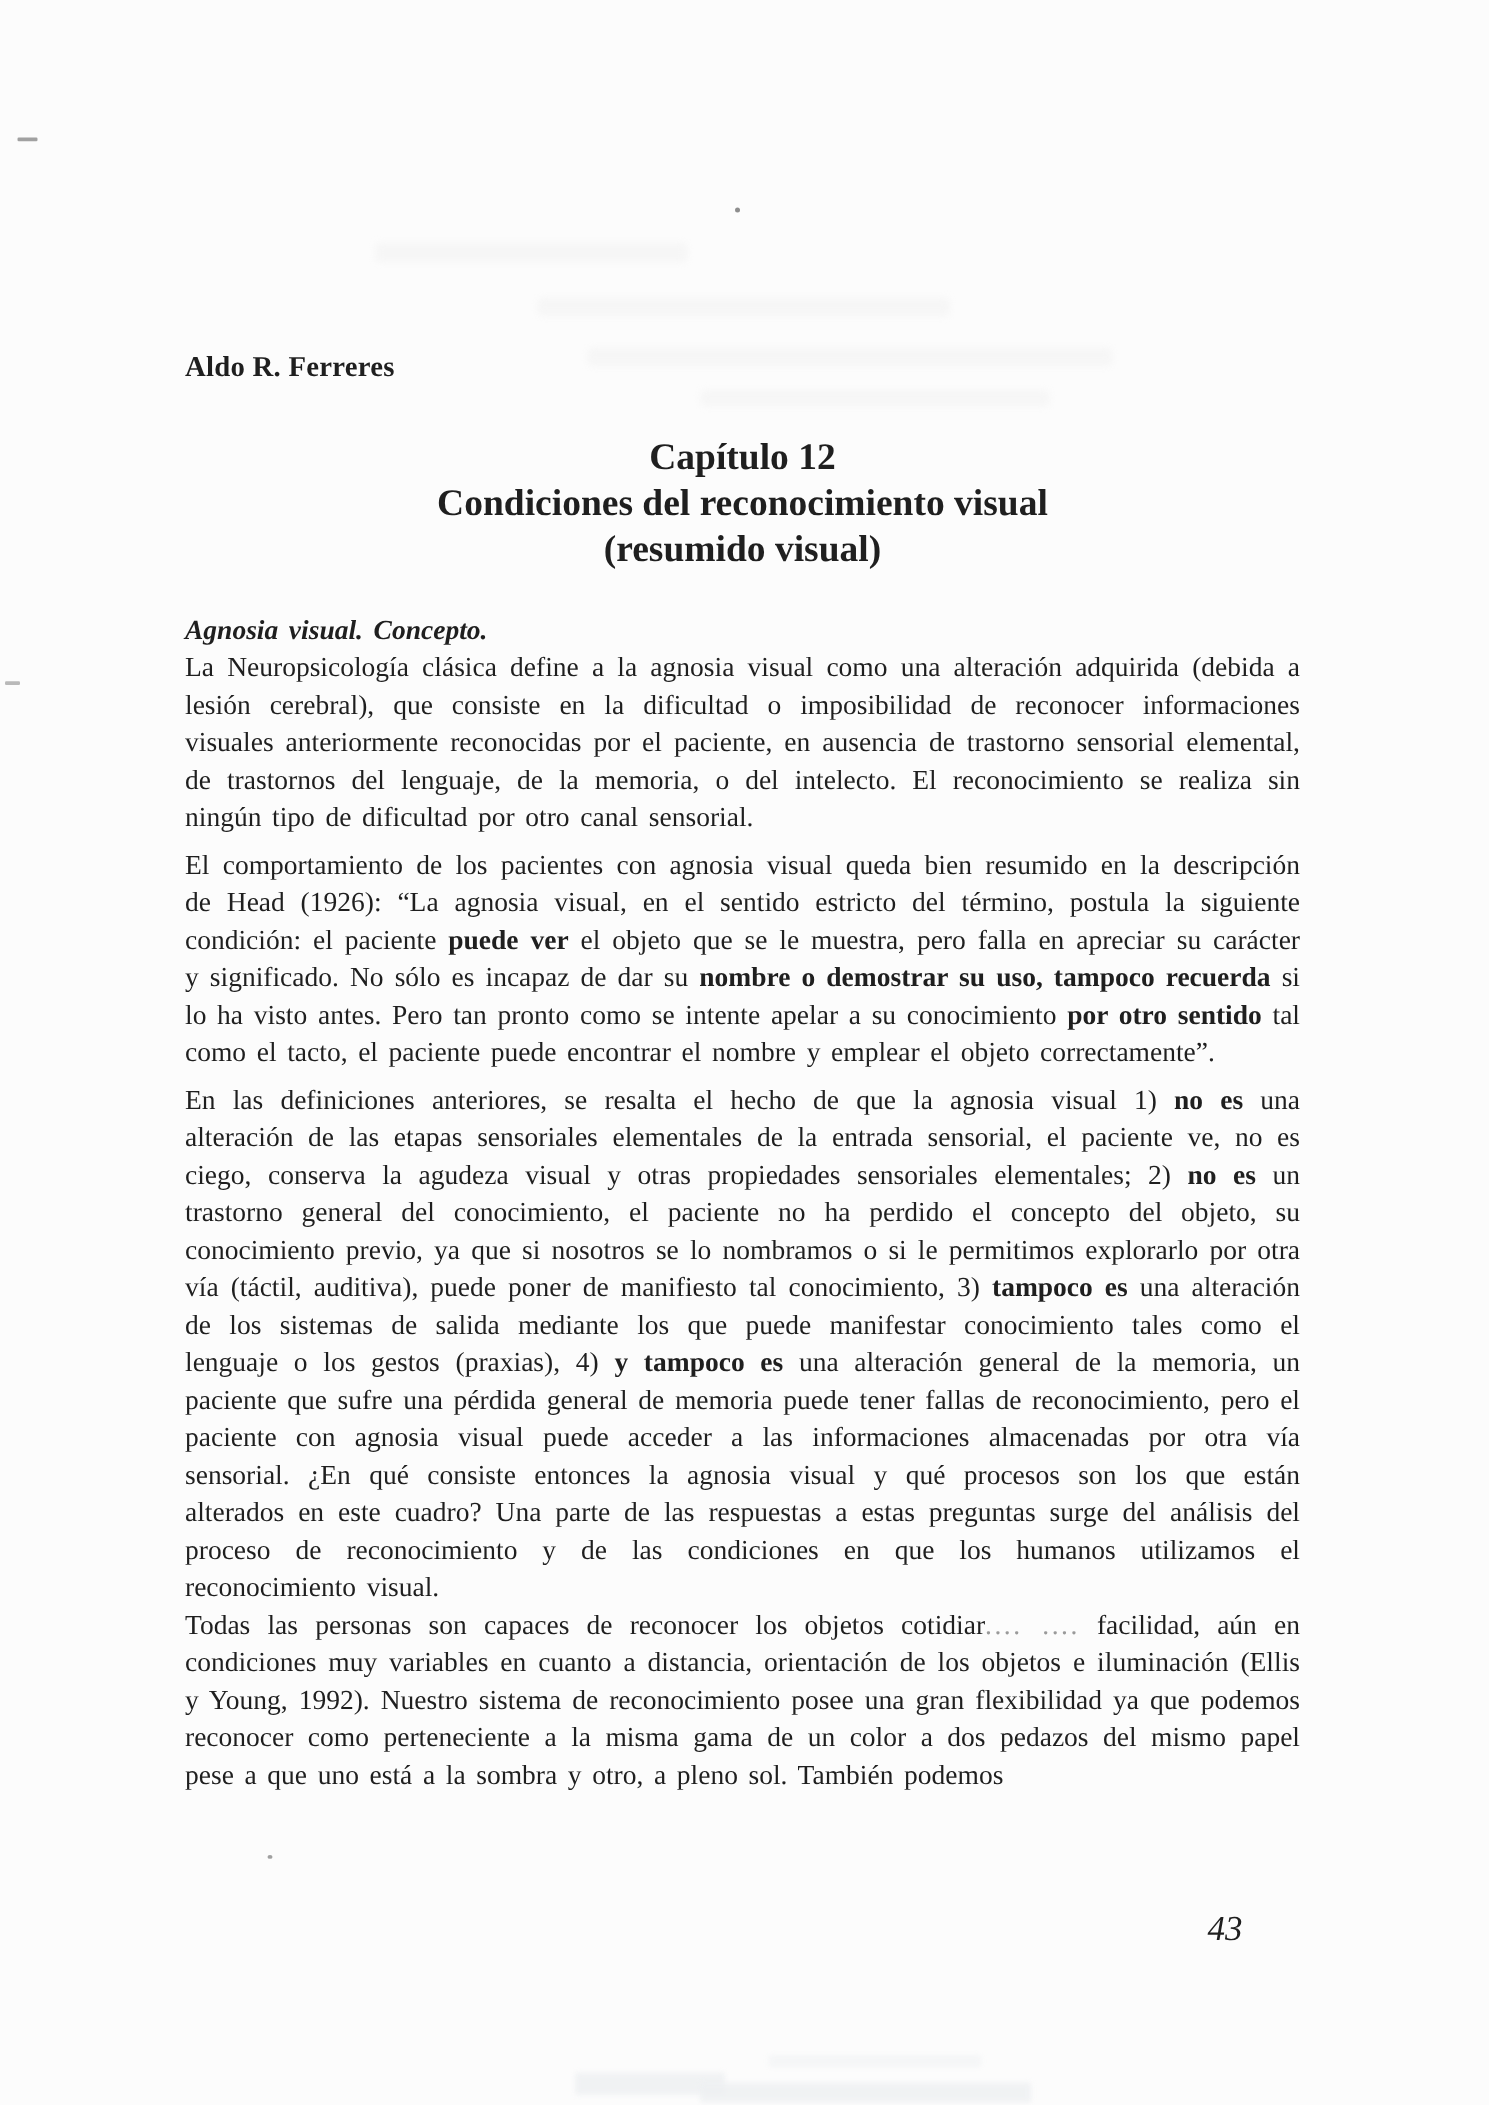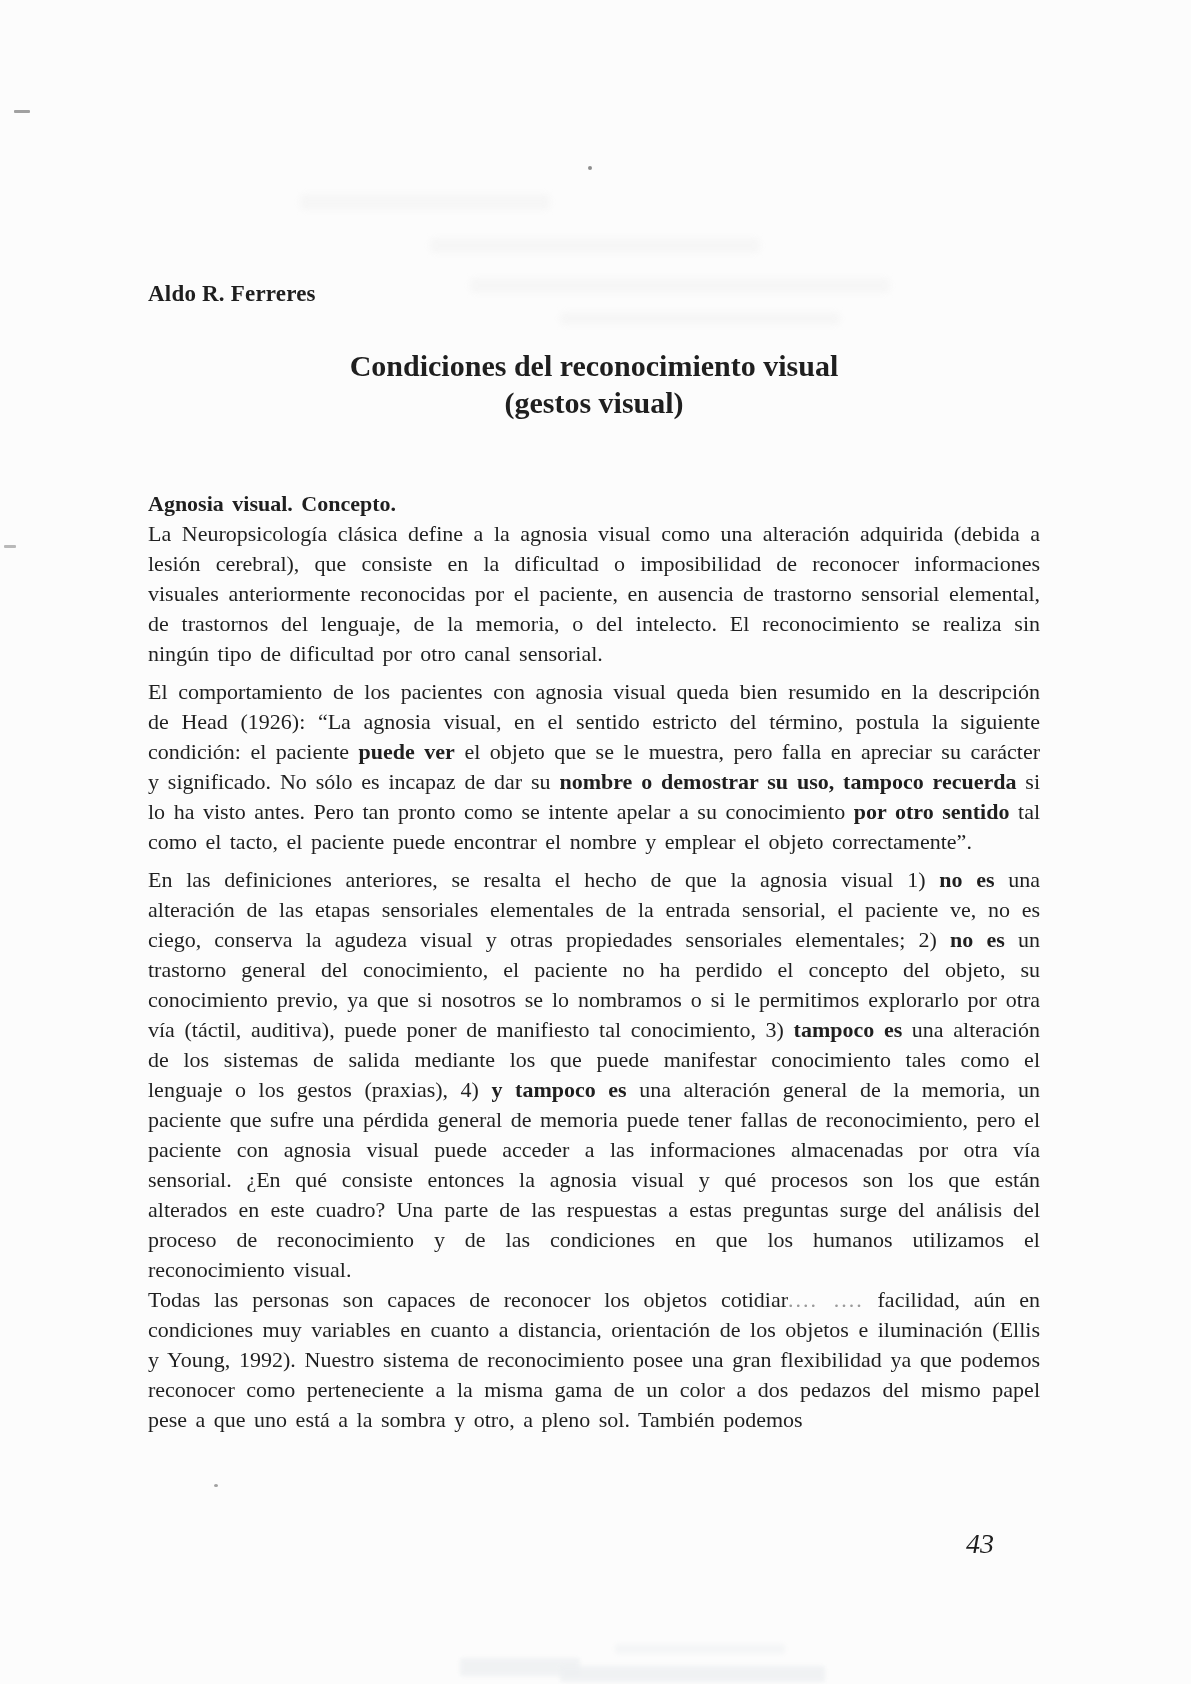--- a/index.html
+++ b/index.html
@@ -30,21 +30,21 @@
   }
   .body-col{
     position:absolute;left:148px;top:489px;width:892px;
     font-size:22px;line-height:30px;
     word-spacing:3px;
   }
   .blk{margin:0;text-align:justify;}
   .blk + .blk{margin-top:8px;}
   .blk.tight{margin-top:0;}
   .blk.gap{margin-top:26px;}
-  .blk.heading{font-weight:700;text-align:left;}
+  .blk.heading{font-weight:700;text-align:left;font-style:italic;}
   .blk b{font-weight:700;}
   .blk .faded{color:var(--faded);letter-spacing:2px;}
 
   .pagenum{
     position:absolute;left:148px;top:1528px;width:892px;
     text-align:right;padding-right:46px;
     font-size:28px;
     font-style:italic;
   }
 
@@ -69,22 +69,23 @@
   <div class="artifact dash" style="left:4px;top:545px;width:12px;height:3px;opacity:.4"></div>
   <div class="artifact dot" style="left:588px;top:166px;width:4px;height:4px;opacity:.6"></div>
   <div class="artifact dot" style="left:214px;top:1484px;width:4px;height:3px;opacity:.5"></div>
   <div class="artifact bottom-smudge" style="left:460px;top:1658px;width:120px;height:18px"></div>
   <div class="artifact bottom-smudge" style="left:560px;top:1666px;width:265px;height:16px"></div>
   <div class="artifact bottom-smudge" style="left:615px;top:1644px;width:170px;height:10px;opacity:.5"></div>
 
   <div class="author">Aldo R. Ferreres</div>
 
   <div class="title-block">
+    <div>Capítulo 12</div>
     <div>Condiciones del reconocimiento visual</div>
-    <div>(gestos visual)</div>
+    <div>(resumido visual)</div>
   </div>
 
   <div class="body-col" id="body-blocks">
       <p class="blk heading"><b>Agnosia visual. Concepto.</b></p>
       <p class="blk para tight"><span>La Neuropsicología clásica define a la agnosia visual como una alteración adquirida (debida a lesión cerebral), que consiste en la dificultad o imposibilidad de reconocer informaciones visuales anteriormente reconocidas por el paciente, en ausencia de trastorno sensorial elemental, de trastornos del lenguaje, de la memoria, o del intelecto. El reconocimiento se realiza sin ningún tipo de dificultad por otro canal sensorial.</span></p>
       <p class="blk para"><span>El comportamiento de los pacientes con agnosia visual queda bien resumido en la descripción de Head (1926): “La agnosia visual, en el sentido estricto del término, postula la siguiente condición: el paciente </span><b>puede ver</b><span> el objeto que se le muestra, pero falla en apreciar su carácter y significado. No sólo es incapaz de dar su </span><b>nombre o demostrar su uso, tampoco recuerda</b><span> si lo ha visto antes. Pero tan pronto como se intente apelar a su conocimiento </span><b>por otro sentido</b><span> tal como el tacto, el paciente puede encontrar el nombre y emplear el objeto correctamente”.</span></p>
       <p class="blk para"><span>En las definiciones anteriores, se resalta el hecho de que la agnosia visual 1) </span><b>no es</b><span>  una alteración de las etapas sensoriales elementales de la entrada sensorial, el paciente ve, no es ciego, conserva la agudeza visual y otras propiedades sensoriales elementales; 2) </span><b>no es</b><span> un trastorno general del conocimiento, el paciente no ha perdido el concepto del objeto, su conocimiento previo, ya que si nosotros se lo nombramos o si le permitimos explorarlo por otra vía (táctil, auditiva), puede poner de manifiesto tal conocimiento, 3) </span><b>tampoco es</b><span> una alteración de los sistemas de salida mediante los que puede manifestar conocimiento tales como el lenguaje o los gestos (praxias), 4) </span><b>y tampoco es</b><span> una alteración general de la memoria, un paciente que sufre una pérdida general de memoria puede tener fallas de reconocimiento, pero el paciente con agnosia visual puede acceder a las informaciones almacenadas por otra vía sensorial. ¿En qué consiste entonces la agnosia visual y qué procesos son los que están alterados en este cuadro? Una parte de las respuestas a estas preguntas surge del análisis del proceso de reconocimiento y de las condiciones en que los humanos utilizamos el reconocimiento visual.</span></p>
       <p class="blk para tight"><span>Todas las personas son capaces de reconocer los objetos cotidiar</span><span class="faded">....  ....</span><span> facilidad, aún en condiciones muy variables en cuanto a distancia, orientación de los objetos e iluminación (Ellis y Young, 1992). Nuestro sistema de reconocimiento posee una gran flexibilidad ya que podemos reconocer como perteneciente a la misma gama de un color a dos pedazos del mismo papel pese a que uno está a la sombra y otro, a pleno sol. También podemos</span></p>
     </div>
 

